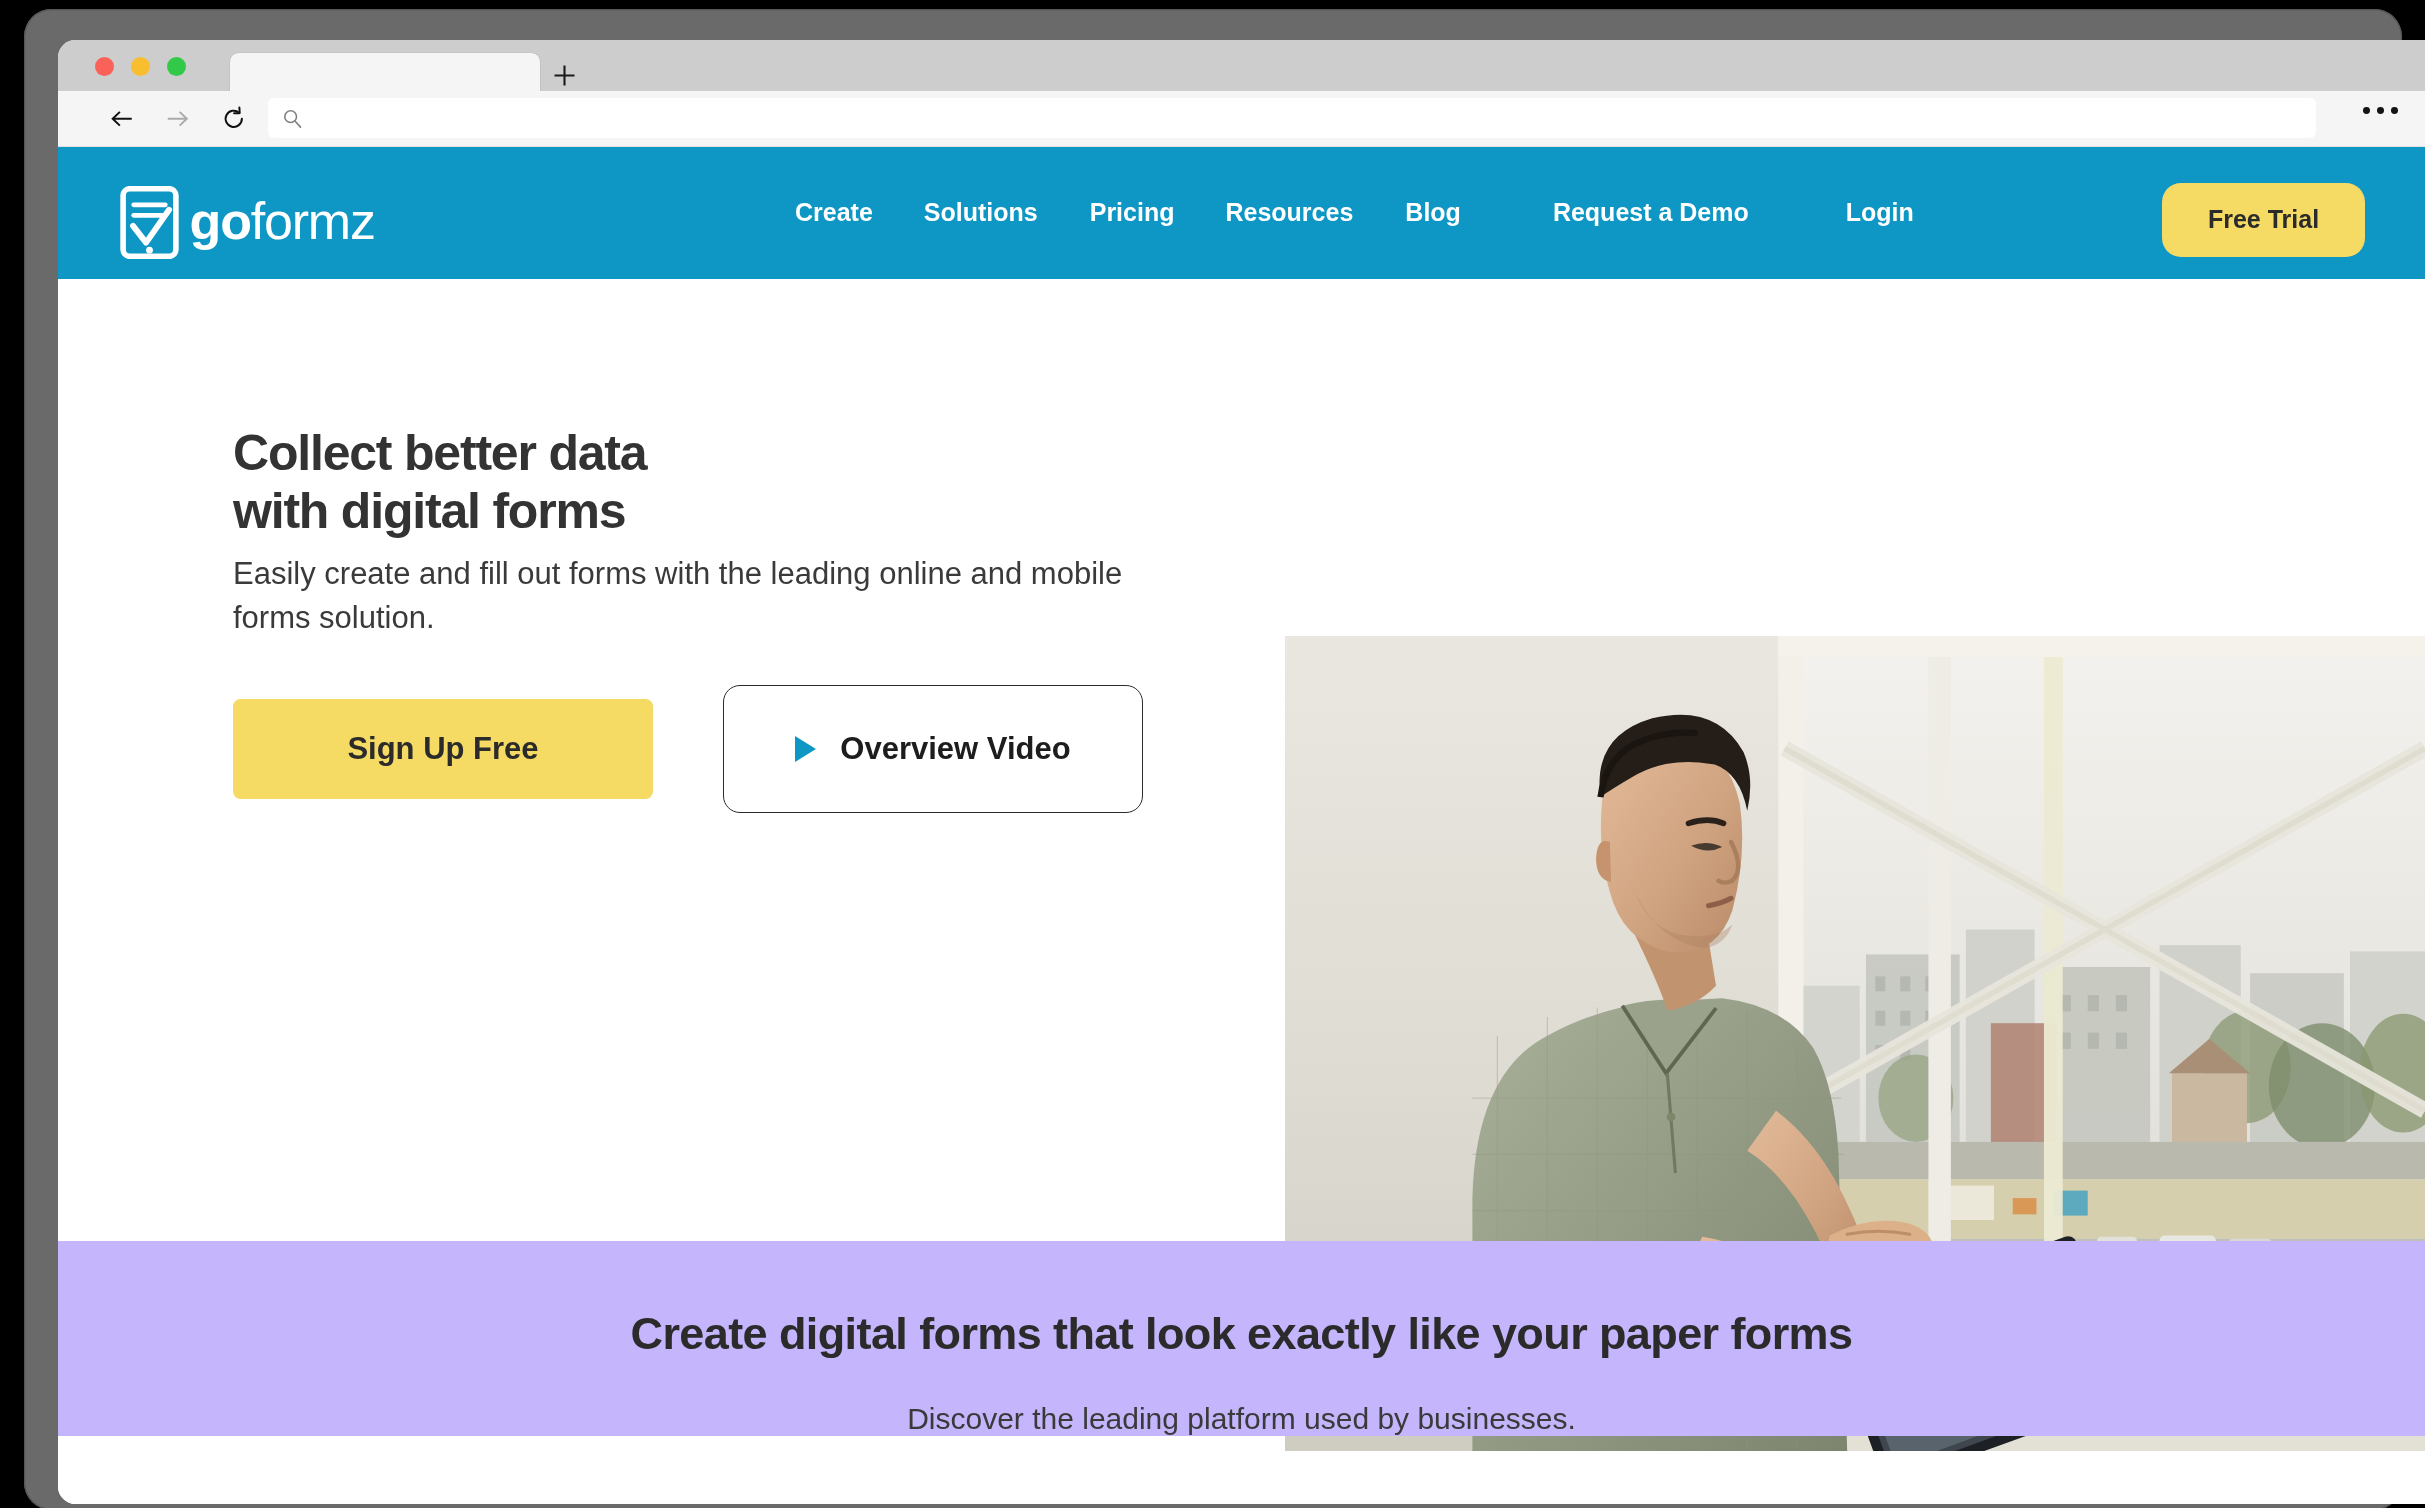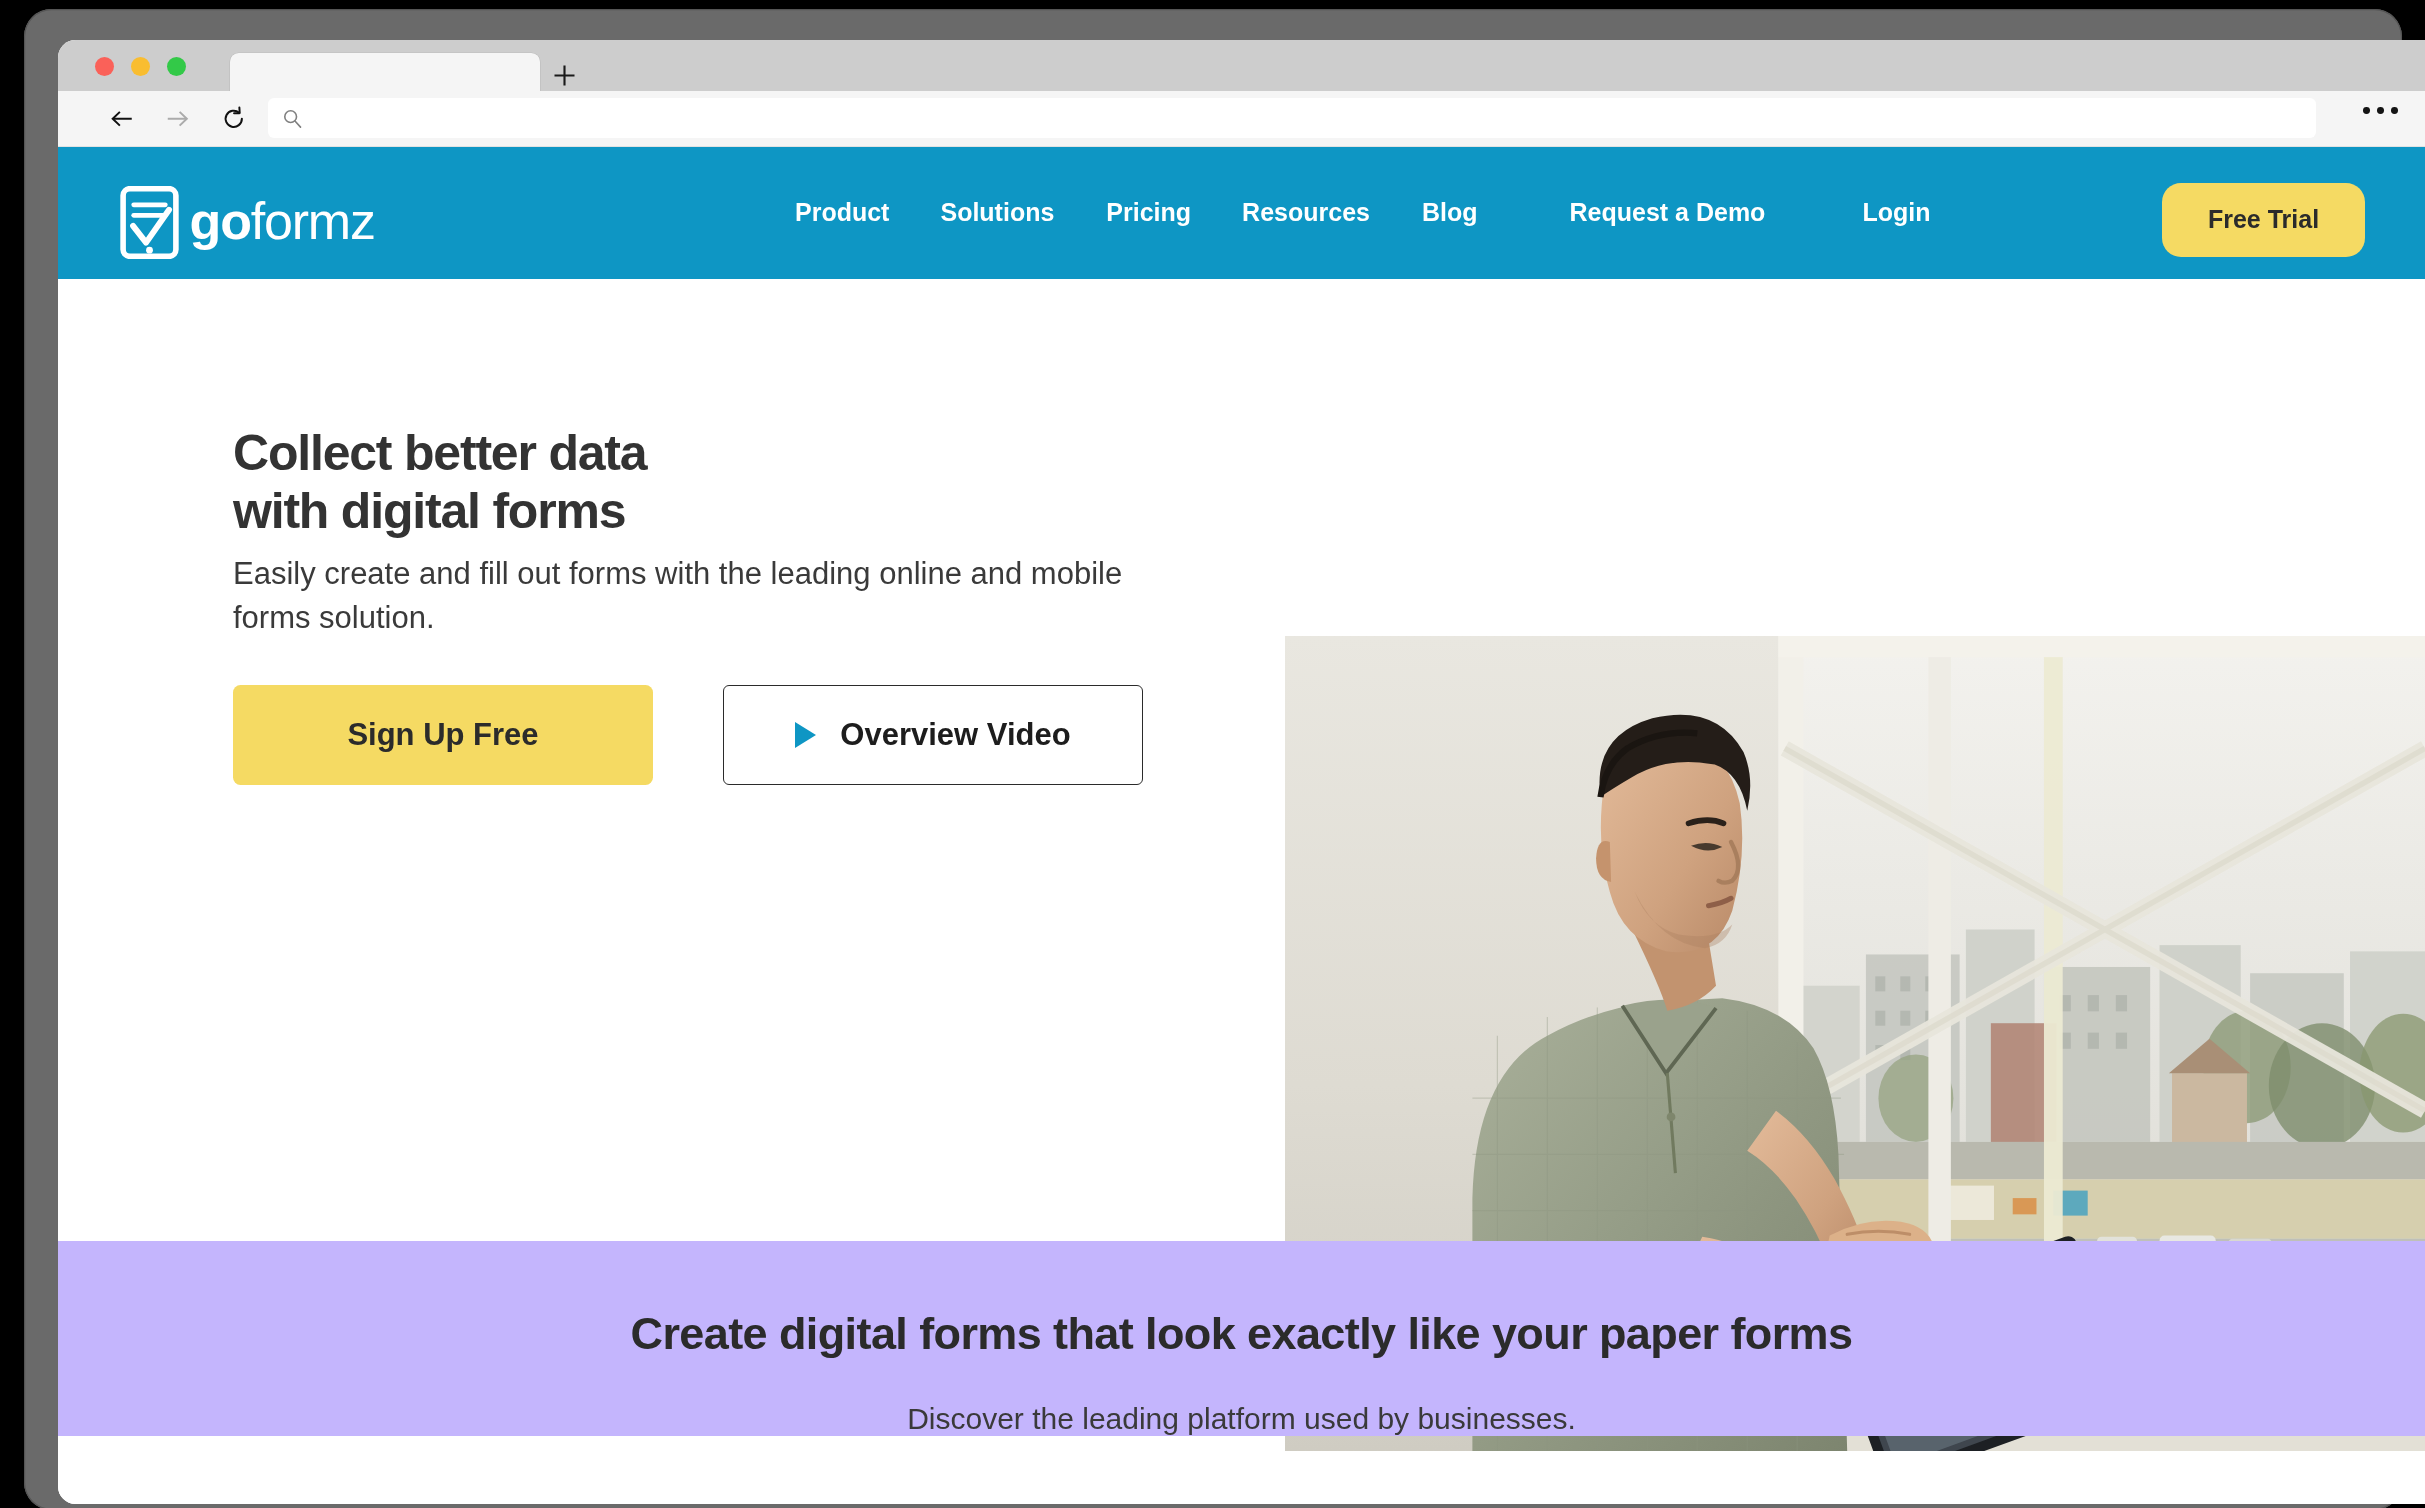--- a/index.html
+++ b/index.html
@@ -191,22 +191,22 @@
   }
   #hero-cta-row { display:flex; align-items:center; gap:70px; }
   #signup-free-button {
     width:420px; height:100px;
     background:#f5da63; border:none; border-radius:7.5px;
     color:#2b2b2b; font-size:31px; font-weight:bold;
     font-family:"Liberation Sans", sans-serif;
     cursor:pointer;
   }
   #overview-video-button {
-    width:420px; height:100px;
-    background:#fff; border:1.9px solid #2b2b2b; border-radius:6px;
+    width:420px; height:128px;
+    background:#fff; border:1.9px solid #2b2b2b; border-radius:17px;
     color:#1d1d1d; font-size:31px; font-weight:bold;
     font-family:"Liberation Sans", sans-serif;
     cursor:pointer;
     display:flex; align-items:center; justify-content:center; gap:24px;
   }
   #play-triangle {
     width:0; height:0;
     border-left:21px solid #0e96c4;
     border-top:13px solid transparent;
     border-bottom:13px solid transparent;
@@ -312,21 +312,21 @@
               <line x1="22" y1="47" x2="73" y2="47" stroke="#ffffff" stroke-width="7.5" stroke-linecap="round"></line>
               <polyline points="21,64 42,91 79,38" fill="none" stroke="#ffffff" stroke-width="9.5" stroke-linecap="round" stroke-linejoin="round"></polyline>
               <circle cx="47.5" cy="103" r="5.5" fill="#ffffff"></circle>
             </svg>
             <div id="logo-wordmark">
               <span class="go">go</span><span class="formz">formz</span>
             </div>
           </div>
 
           <nav id="primary-nav">
-            <a class="nav-item" id="nav-product" href="#">Product</a>
+            <a class="nav-item" id="nav-product" href="#">Create</a>
             <a class="nav-item" id="nav-solutions" href="#">Solutions</a>
             <a class="nav-item" id="nav-pricing" href="#">Pricing</a>
             <a class="nav-item" id="nav-resources" href="#">Resources</a>
             <a class="nav-item" id="nav-blog" href="#">Blog</a>
             <a class="nav-item light" id="nav-request-demo" href="#">Request a Demo</a>
             <a class="nav-item light" id="nav-login" href="#">Login</a>
           </nav>
 
           <button id="free-trial-button">Free Trial</button>
         </div>

